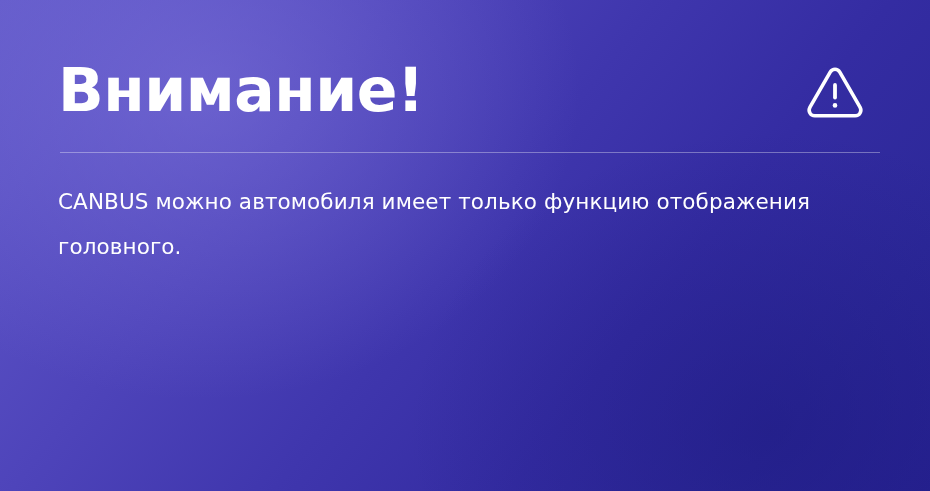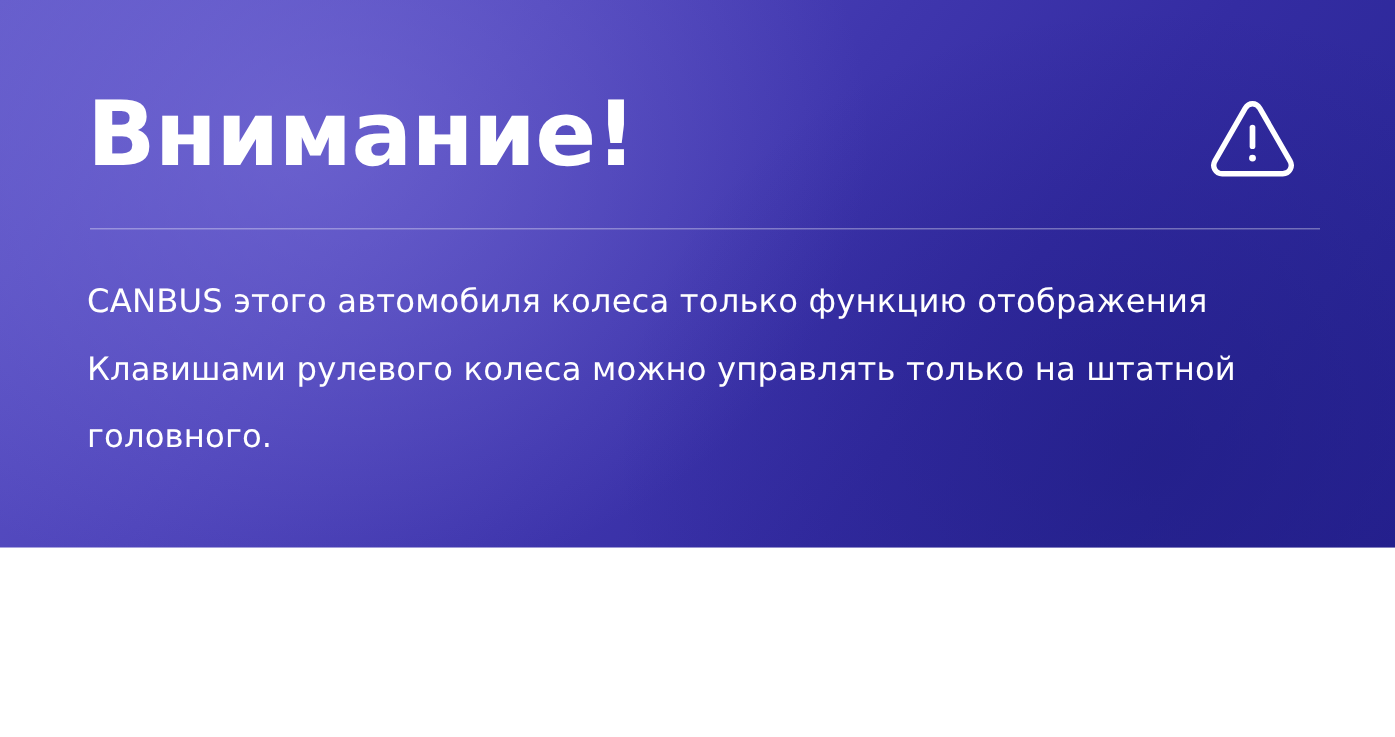--- a/index.html
+++ b/index.html
@@ -10,21 +10,21 @@
     width: 930px;
     height: 491px;
     overflow: hidden;
     font-family: "Liberation Sans", sans-serif;
     -webkit-font-smoothing: antialiased;
   }
 
   .notice-banner {
     position: relative;
     width: 930px;
-    height: 365px;
+    height: 491px;
     box-sizing: border-box;
     background: linear-gradient(128deg,
         #6159c9 0%,
         #5a51c4 12%,
         #4e44ba 30%,
         #3f36ad 50%,
         #342ca2 68%,
         #2c2899 85%,
         #272292 100%);
     overflow: hidden;
@@ -124,19 +124,18 @@
           <path d="M31 5.2 C33.0 5.2 34.7 6.3 35.8 8.1 L56.0 43.2 C57.1 45.1 57.1 47.2 56.1 49.0 C55.1 50.8 53.3 51.8 51.2 51.8 L10.8 51.8 C8.7 51.8 6.9 50.8 5.9 49.0 C4.9 47.2 4.9 45.1 6.0 43.2 L26.2 8.1 C27.3 6.3 29.0 5.2 31 5.2 Z" fill="none" stroke="#ffffff" stroke-width="3.6" stroke-linejoin="round"></path>
           <path d="M31 21.0 L31 33.5" fill="none" stroke="#ffffff" stroke-width="3.8" stroke-linecap="round"></path>
           <circle cx="31" cy="41.4" r="2.3" fill="#ffffff"></circle>
         </svg>
       </span>
     </div>
 
     <div class="divider"></div>
 
     <div class="body-text">
-      <p>CANBUS этого автомобиля колеса только функцию отображения</p>
-      <p>Клавишами рулевого колеса можно управлять только на штатной</p>
+      <p>CANBUS можно автомобиля имеет только функцию отображения</p>
       <p>головного.</p>
     </div>
 
   </div>
 </div>
 
 </body></html>

